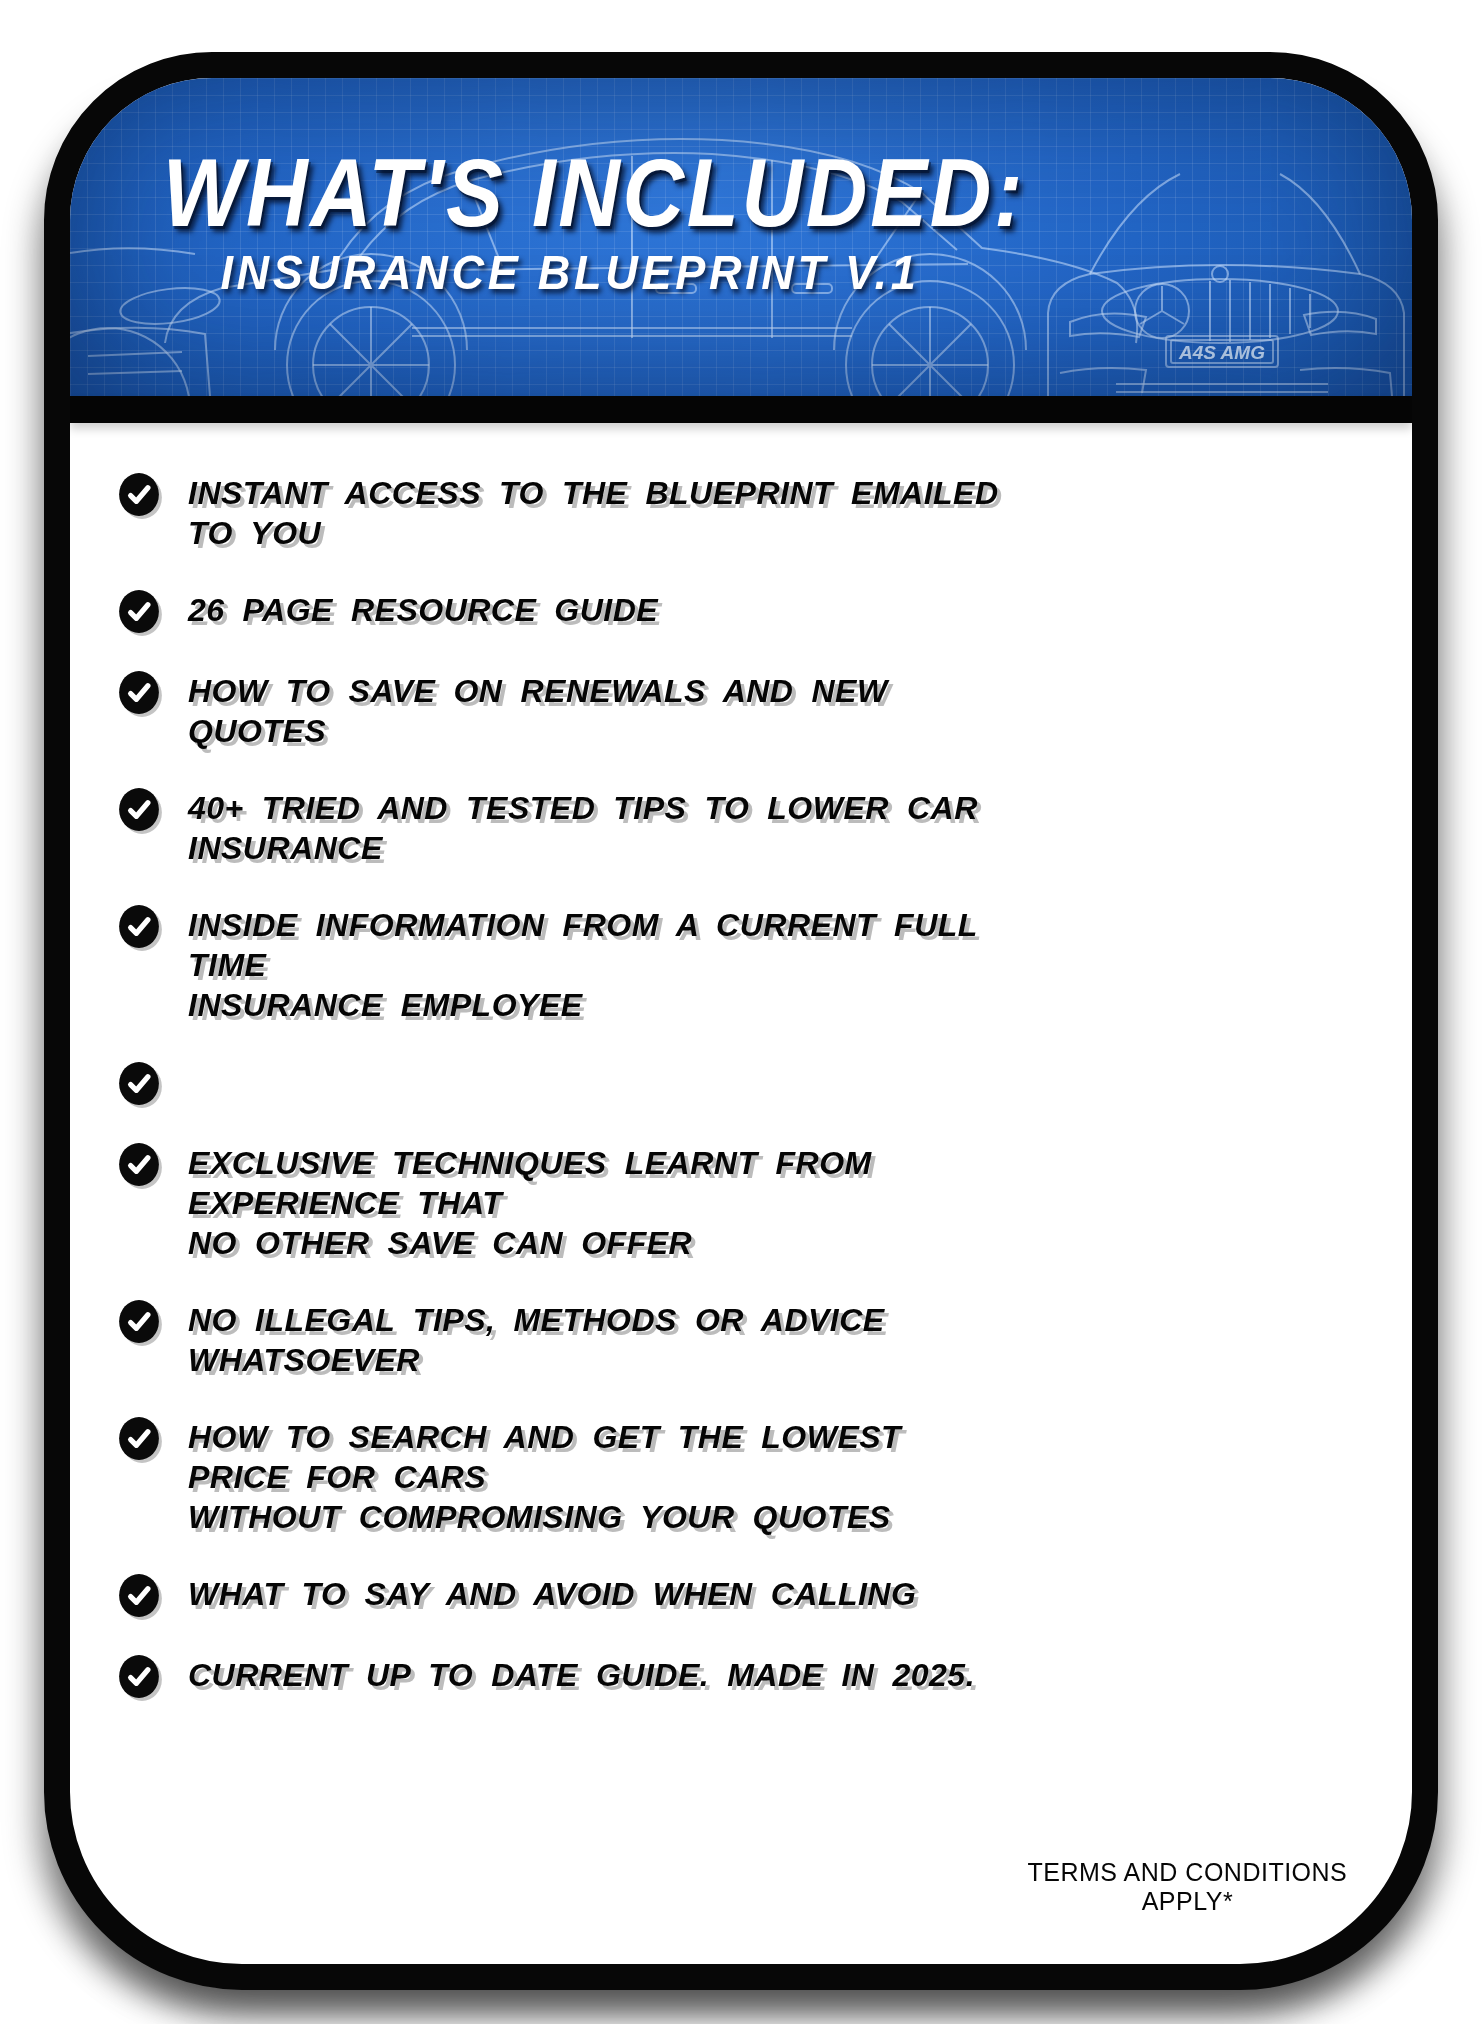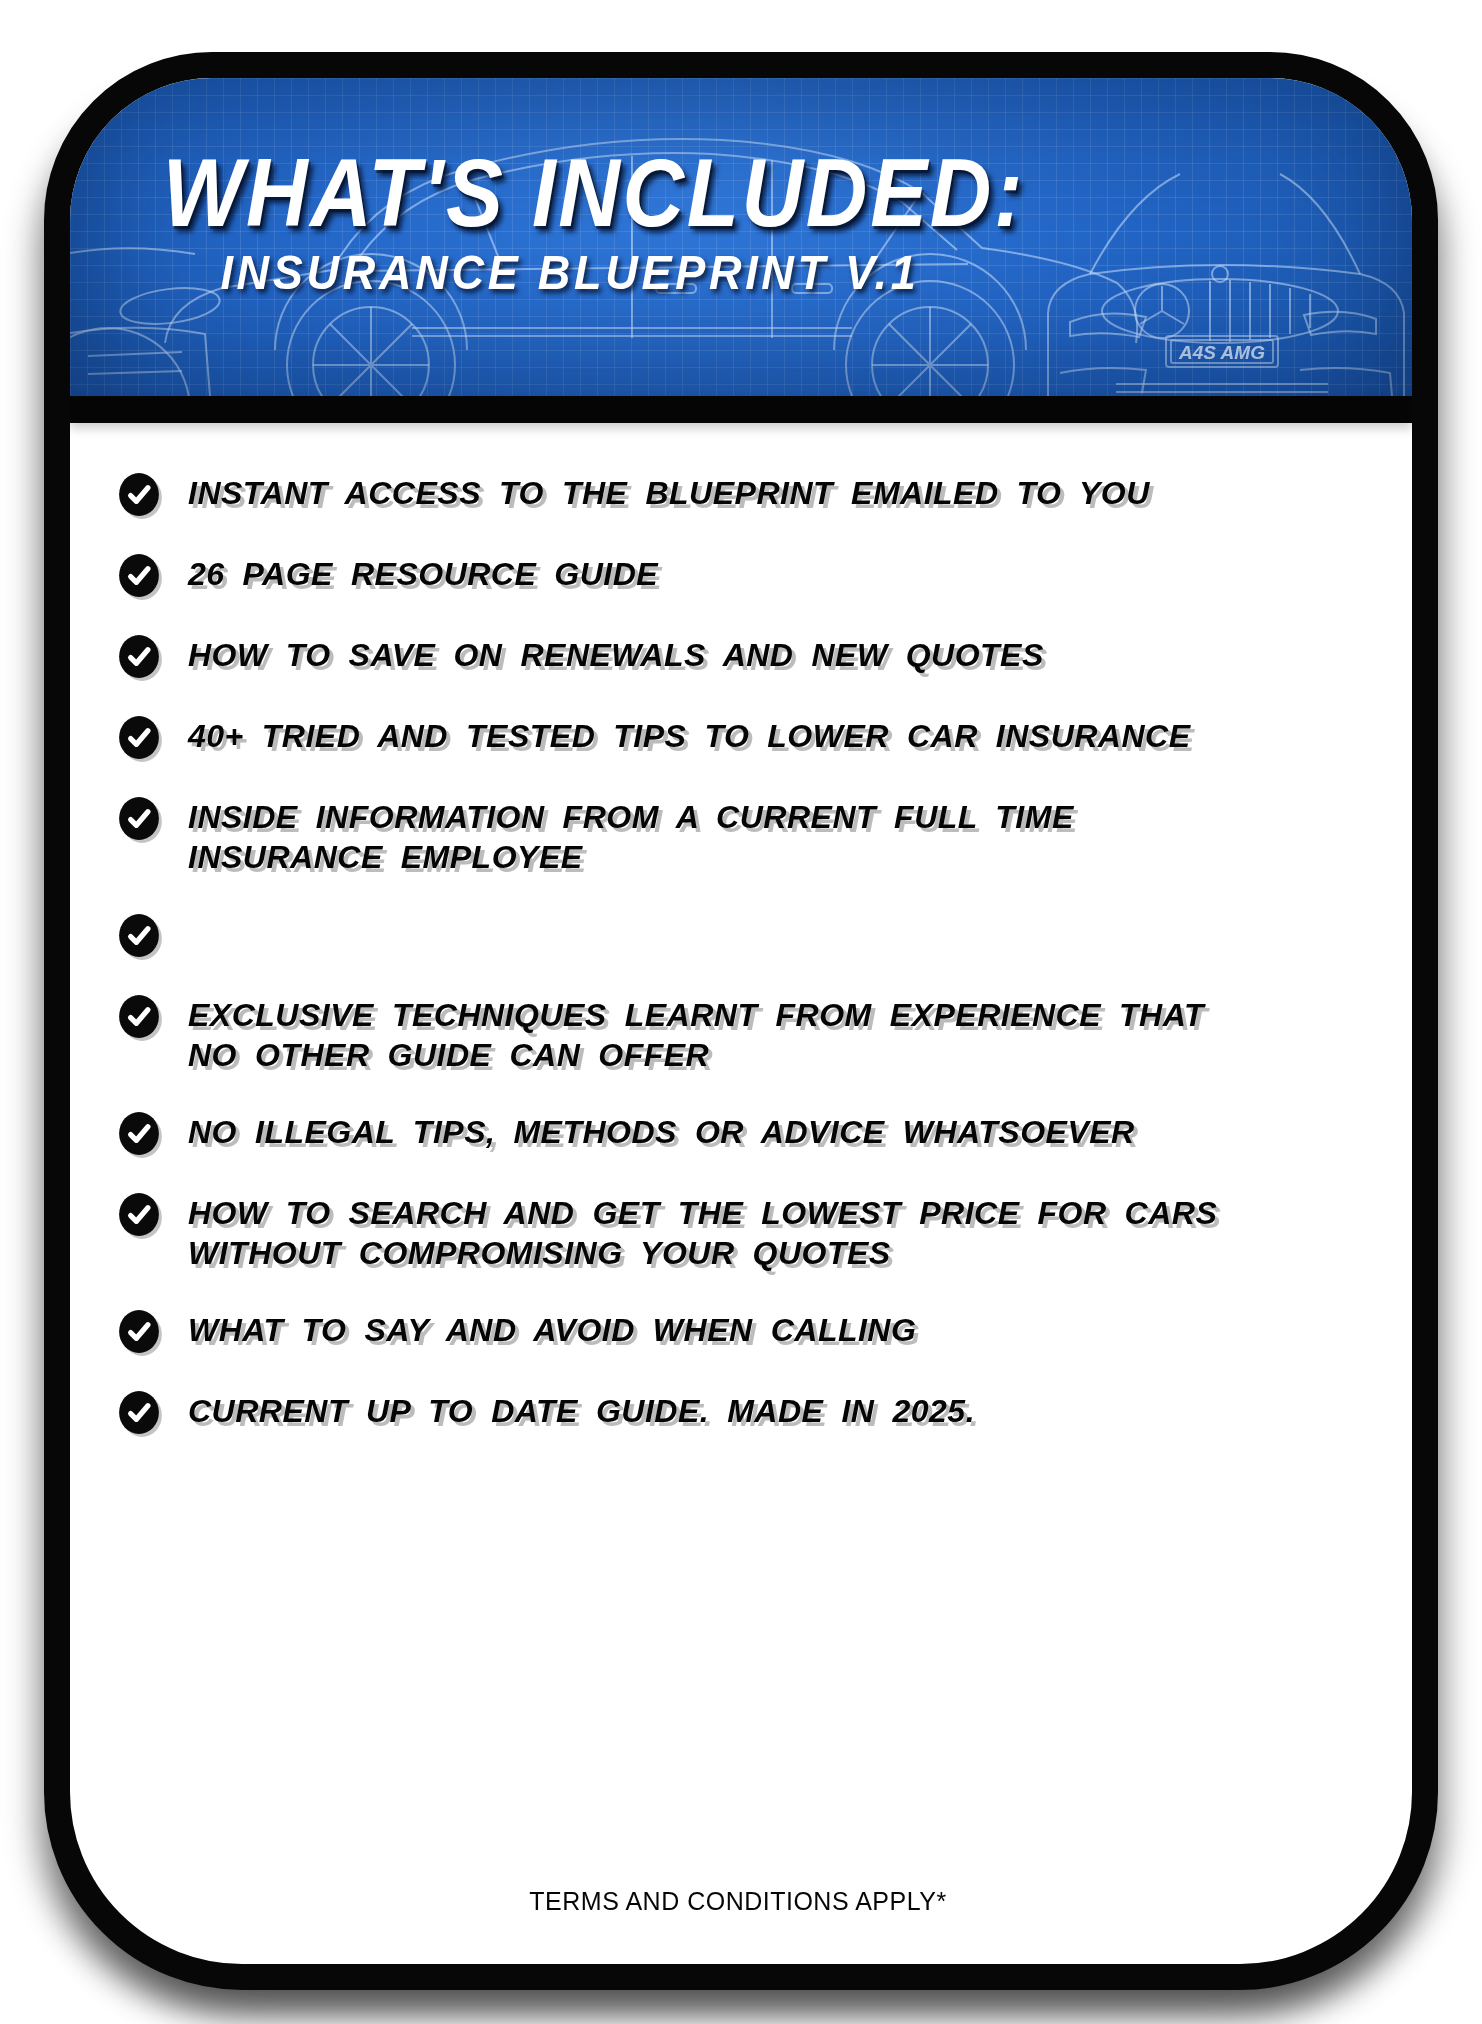--- a/index.html
+++ b/index.html
@@ -52,21 +52,21 @@
     text-shadow: 3px 4px 5px rgba(4,16,42,0.80);
   }
 
   
   .divider {
     height:27px; flex:0 0 auto; background:#050505; position:relative; z-index:4;
     box-shadow: 0 6px 10px rgba(0,0,0,0.18);
   }
 
   
-  .body { flex:1 1 auto; display:flex; flex-direction:column; padding:50px 54px 40px 48px; }
+  .body { flex:1 1 auto; display:flex; flex-direction:row; padding:50px 54px 40px 48px; }
   ul.features { list-style:none; }
   .item { display:flex; align-items:flex-start; gap:28px; margin-bottom:37px; }
   .check {
     flex:0 0 auto; width:42px; height:45px; margin-top:-1px;
     filter: drop-shadow(3px 3px 0 rgba(125,125,125,0.45));
   }
   .check svg { width:42px; height:45px; display:block; }
   .item-text {
     font-weight:bold; font-style:italic;
     font-size:32px; line-height:1.25; letter-spacing:0.5px; word-spacing:0.27em;
@@ -202,21 +202,21 @@
           </span>
       </li>
       <li class="item">
         <span class="check">
             <svg viewBox="0 0 40 43">
               <ellipse cx="20" cy="21.5" rx="19" ry="20.5" fill="#0a0a0a"></ellipse>
               <path d="M12 22.5 l5.5 5.5 L28.5 15" stroke="#fff" stroke-width="5" fill="none" stroke-linecap="round" stroke-linejoin="round"></path>
             </svg>
           </span>
         <span class="item-text">EXCLUSIVE TECHNIQUES LEARNT FROM EXPERIENCE THAT
-NO OTHER GUIDE CAN OFFER</span>
+NO OTHER SAVE CAN OFFER</span>
       </li>
       <li class="item">
         <span class="check">
             <svg viewBox="0 0 40 43">
               <ellipse cx="20" cy="21.5" rx="19" ry="20.5" fill="#0a0a0a"></ellipse>
               <path d="M12 22.5 l5.5 5.5 L28.5 15" stroke="#fff" stroke-width="5" fill="none" stroke-linecap="round" stroke-linejoin="round"></path>
             </svg>
           </span>
         <span class="item-text">NO ILLEGAL TIPS, METHODS OR ADVICE WHATSOEVER</span>
       </li>

